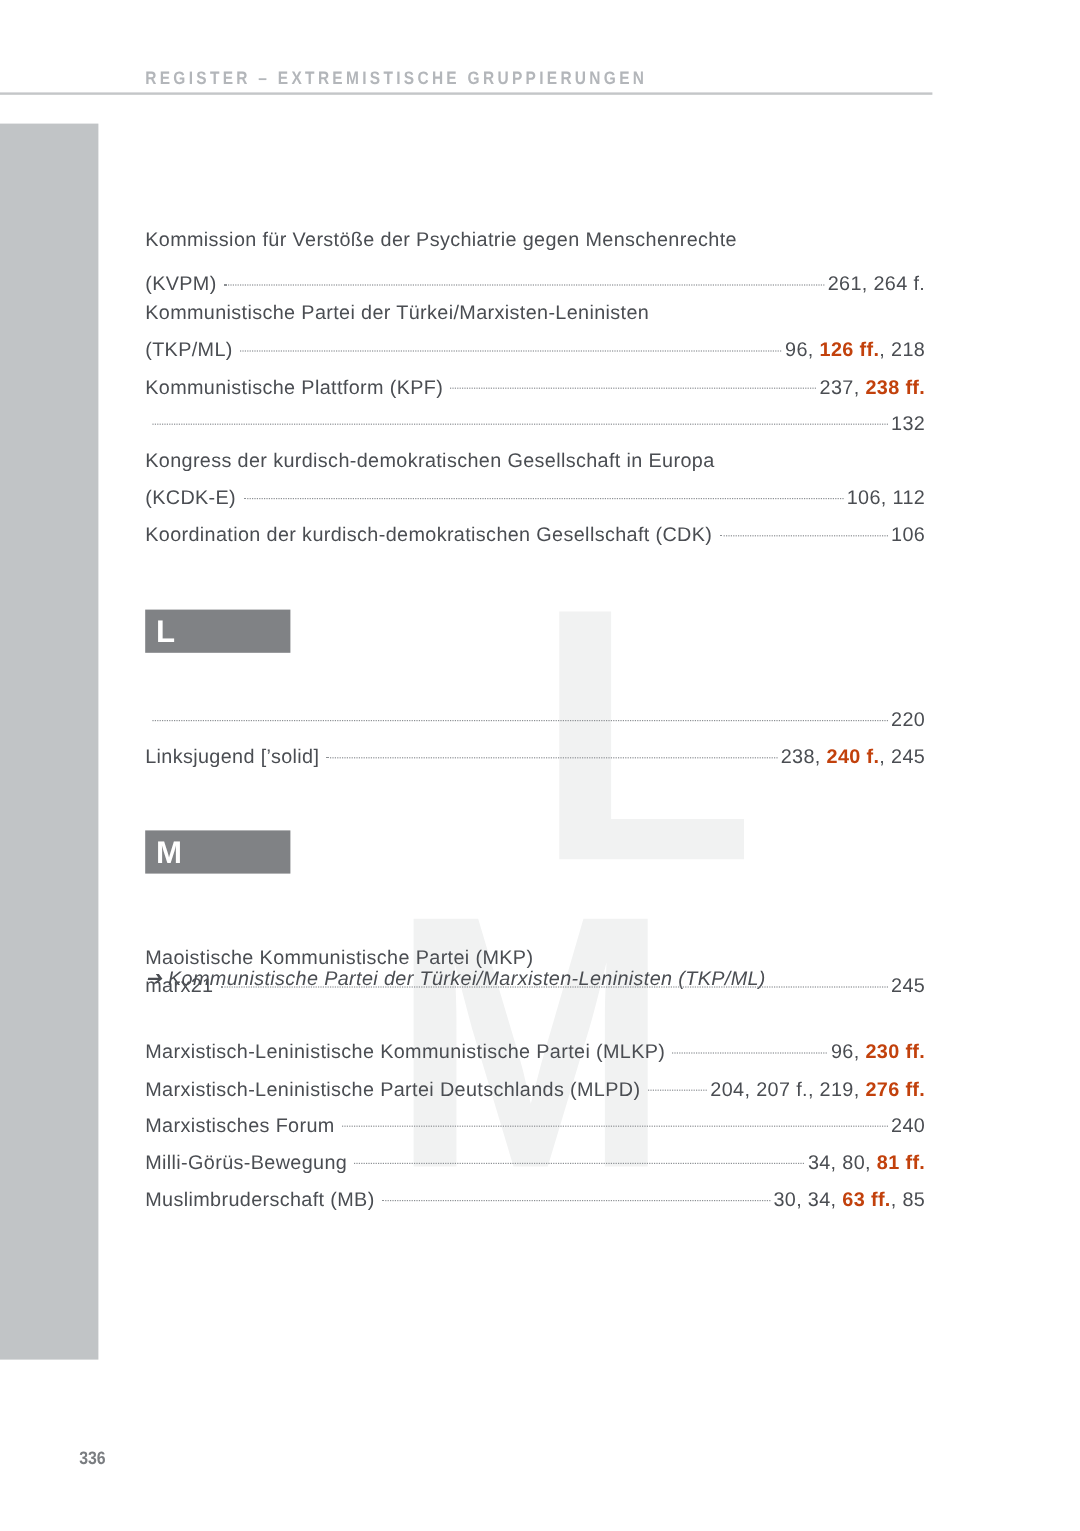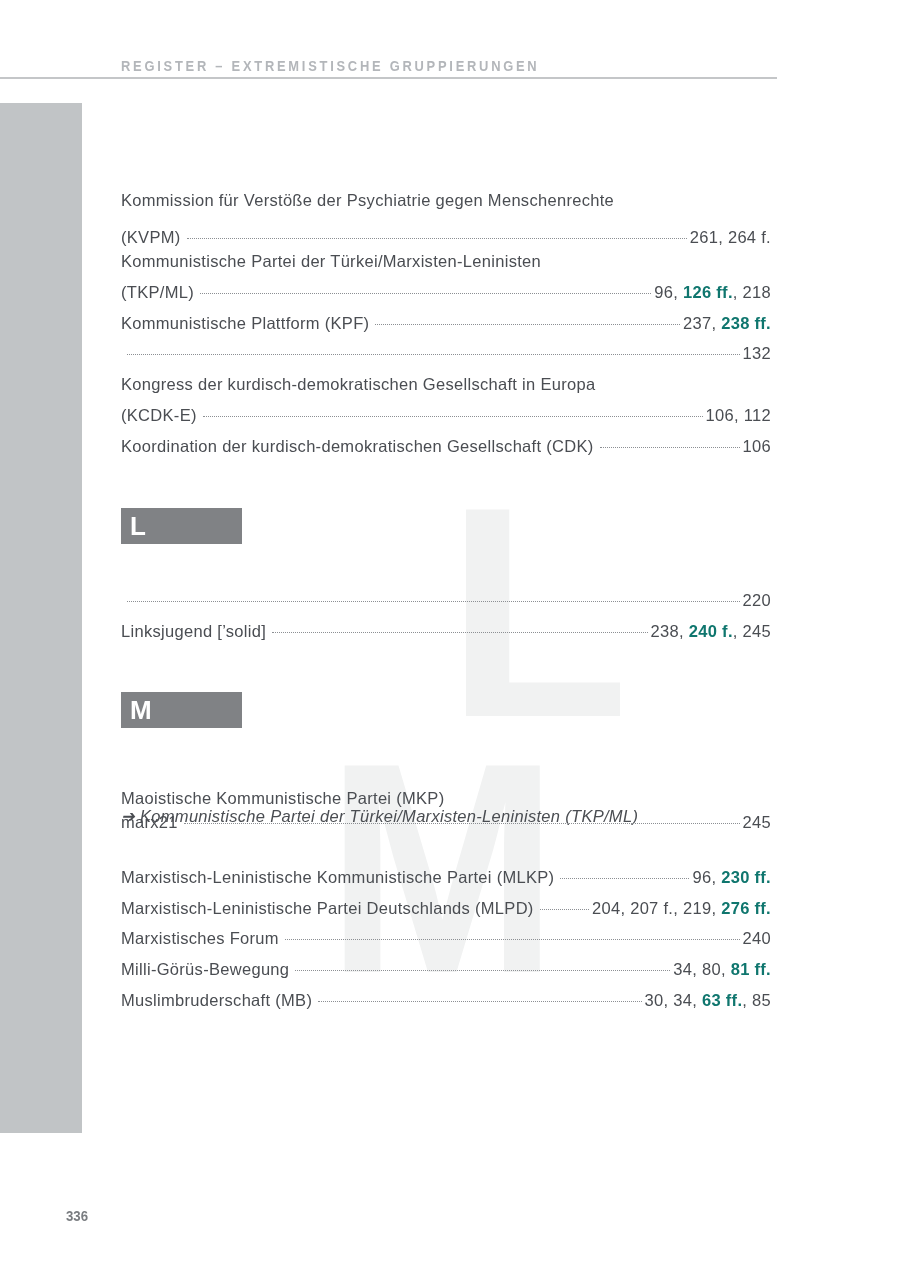--- a/index.html
+++ b/index.html
@@ -21,21 +21,21 @@
   }
   .wm-l { left: 446px; top: 462px; font-size: 300px; }
   .wm-m { left: 326px; top: 718px; font-size: 300px; transform: scaleX(0.93); transform-origin: left top; }
   .content { position: absolute; left: 121px; top: 0; width: 650px; z-index: 1; }
   .entry { position: absolute; left: 0; width: 650px; font-size: 16.5px; letter-spacing: 0.3px; height: 24px; line-height: 24px; }
   .entry-line { display: flex; align-items: baseline; width: 100%; white-space: nowrap; }
   .entry-line .leader {
     flex: 1; border-bottom: 1px dotted #8c8f93; margin: 0 3px 0 6px; height: 1px; position: relative; top: -4px;
   }
   .entry-line .pages { white-space: nowrap; }
-  .pages b { font-weight: bold; color: #0f766e; }
+  .pages b { font-weight: bold; color: #c2410c; }
   .italic { font-style: italic; }
   .letter-box {
     position: absolute; left: 121px; width: 121px; height: 36px; background: #808285;
     color: #ffffff; font-weight: bold; font-size: 26px; line-height: 36px; padding-left: 9px; box-sizing: border-box; z-index: 1;
   }
   .page-number {
     position: absolute; left: 66px; top: 1207px; font-weight: bold; font-size: 15px; color: #7a7d81;
     transform: scaleX(0.88); transform-origin: left top;
   }
 </style>

